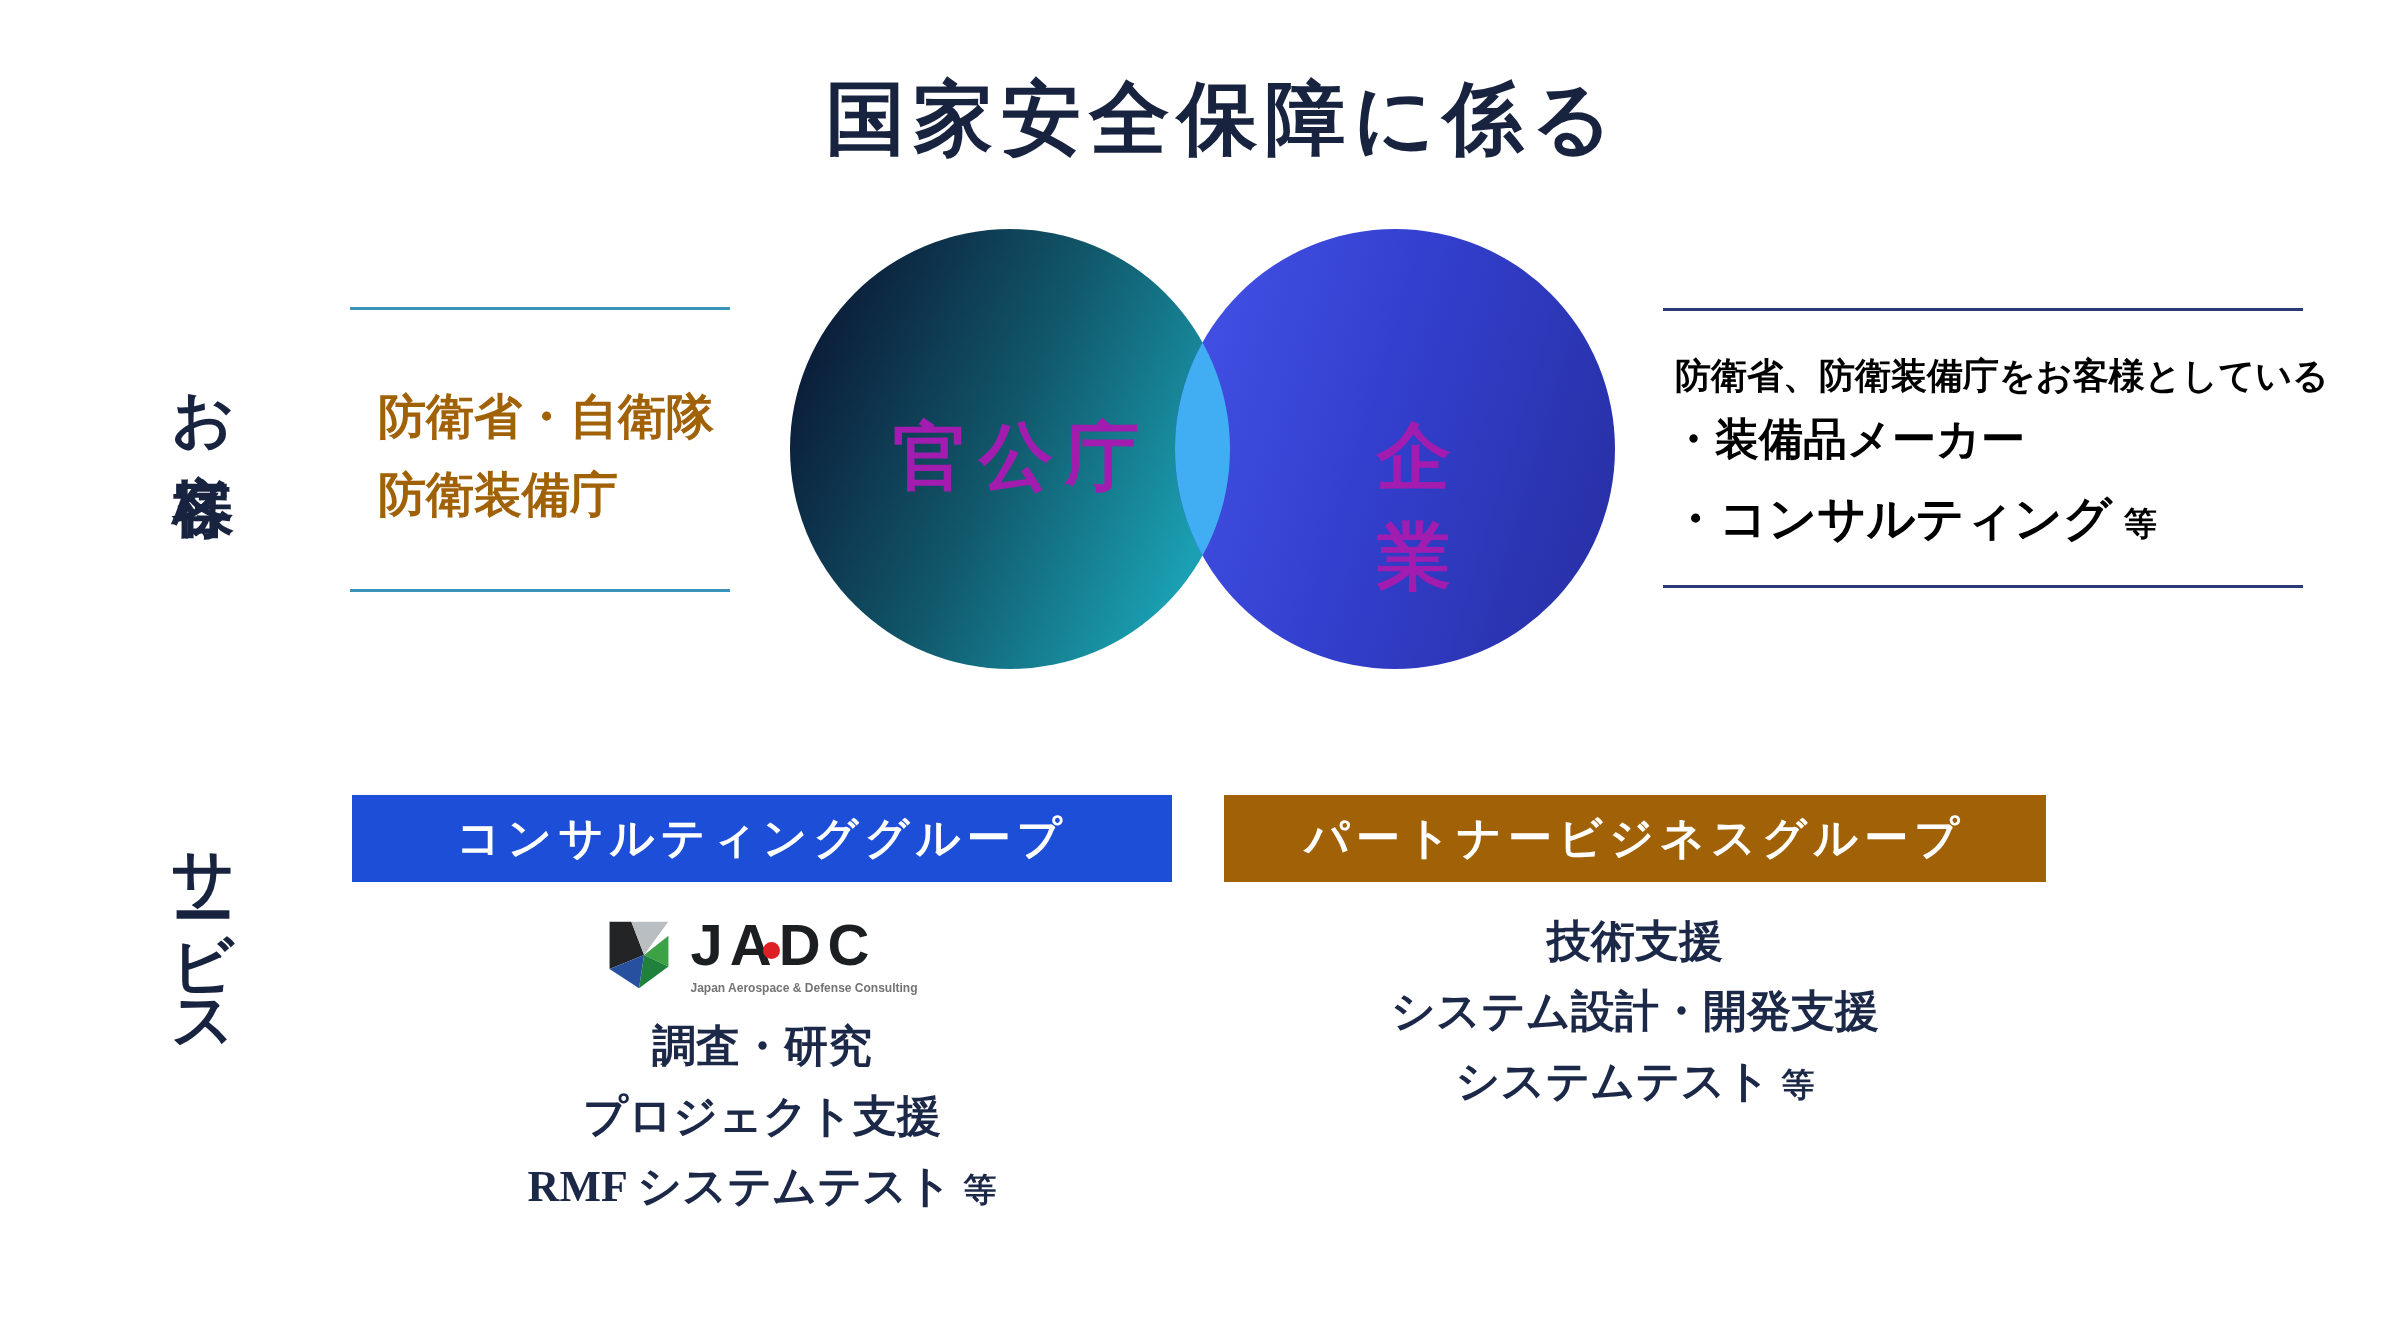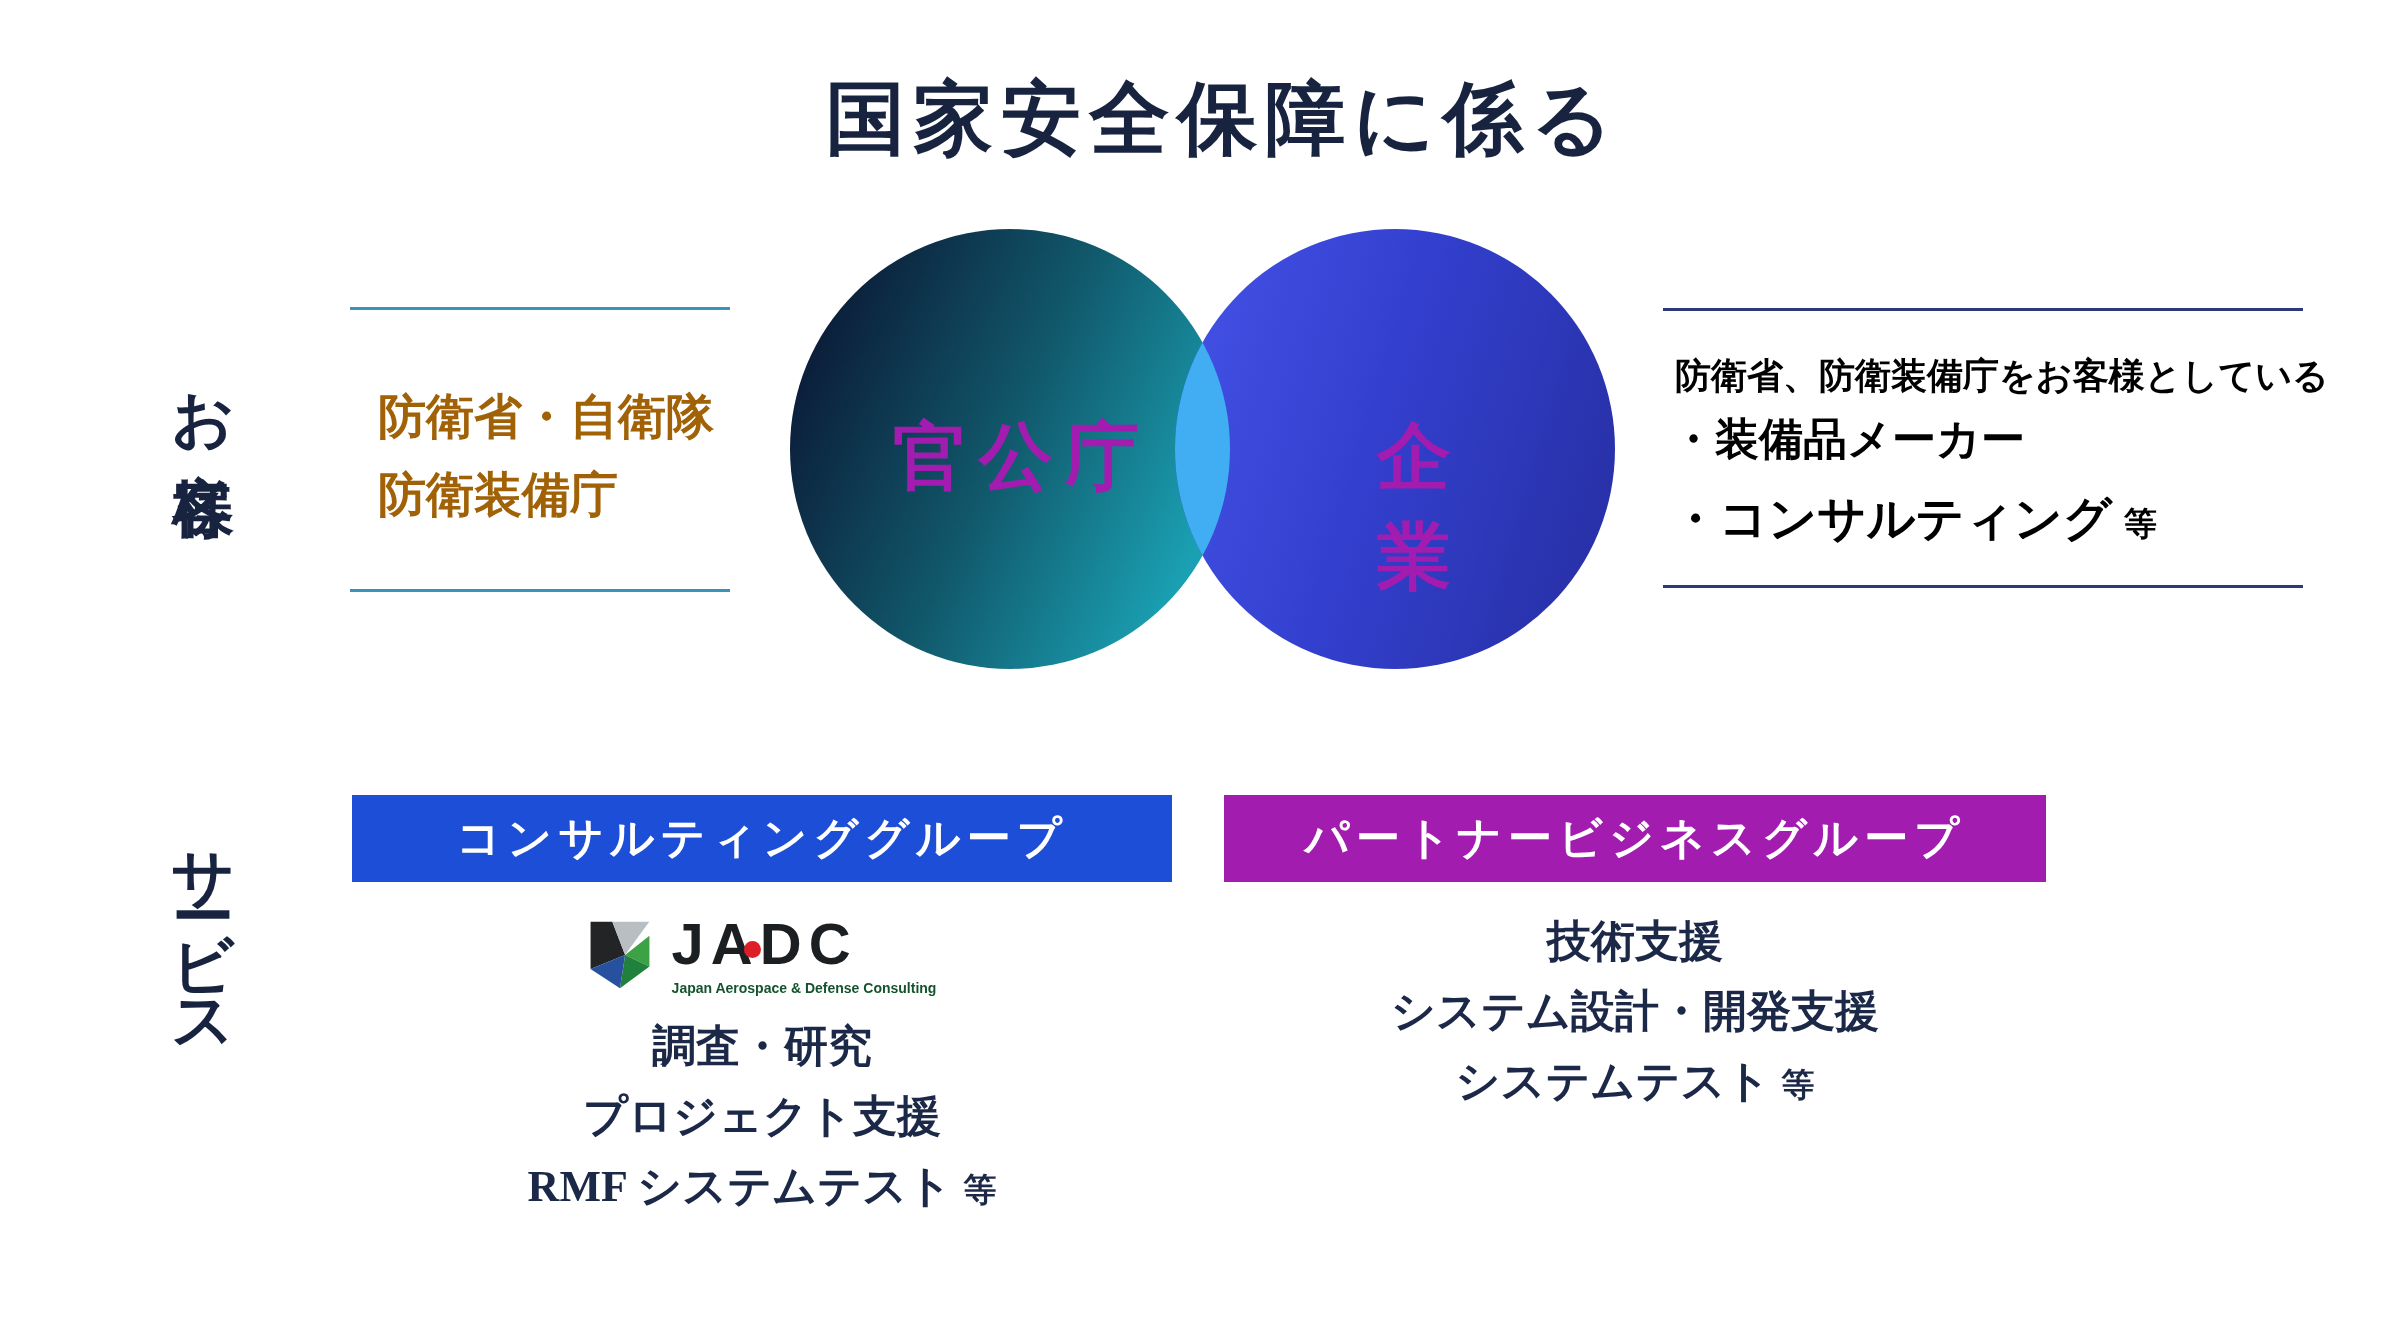--- a/index.html
+++ b/index.html
@@ -41,29 +41,29 @@
   #right-rule-top{left:1663px;top:308px;width:640px;}
   #right-rule-bottom{left:1663px;top:585px;width:640px;}
   #right-note-heading{left:1675px;top:352px;width:660px;font-size:36px;font-weight:bold;}
   #right-bullet1{left:1671px;top:410px;width:660px;font-size:44px;font-weight:bold;}
   #right-bullet2{left:1671px;top:487px;width:680px;font-size:48px;font-weight:bold;}
   .suffix-sm{font-size:33px;}
 
   
   .group-bar{height:87px;line-height:87px;text-align:center;color:#ffffff;font-size:44px;font-weight:bold;letter-spacing:6px;}
   #consulting-bar{left:352px;top:795px;width:820px;background:#1d4ed8;}
-  #partner-bar{left:1224px;top:795px;width:822px;background:#a21caf;}
+  #partner-bar{left:1224px;top:795px;width:822px;background:#a16207;}
 
   
   #jadc-logo{left:352px;top:910px;width:820px;height:90px;display:flex;align-items:center;justify-content:center;gap:20px;}
   #jadc-shield{width:64px;height:72px;flex:0 0 auto;}
   #jadc-wordmark{position:relative;line-height:1;}
   #jadc-text{font-size:58px;font-weight:900;letter-spacing:7px;color:#1c1f22;line-height:1;}
   #jadc-red-dot{position:absolute;left:72px;top:26px;width:17px;height:17px;border-radius:50%;background:#dd2025;}
-  #jadc-tagline{font-size:14px;font-weight:bold;color:#14532d;letter-spacing:0px;margin-top:7px;white-space:nowrap;}
+  #jadc-tagline{font-size:12px;font-weight:bold;color:#737373;letter-spacing:0px;margin-top:7px;white-space:nowrap;}
 
   
   .svc-list{font-size:44px;font-weight:bold;color:#1c2847;}
   .svc-list .line{line-height:70px;}
   #consulting-list{left:352px;top:1012px;width:820px;}
   #partner-list{left:1224px;top:907px;width:822px;}
 </style>
 </head>
 <body>
 

